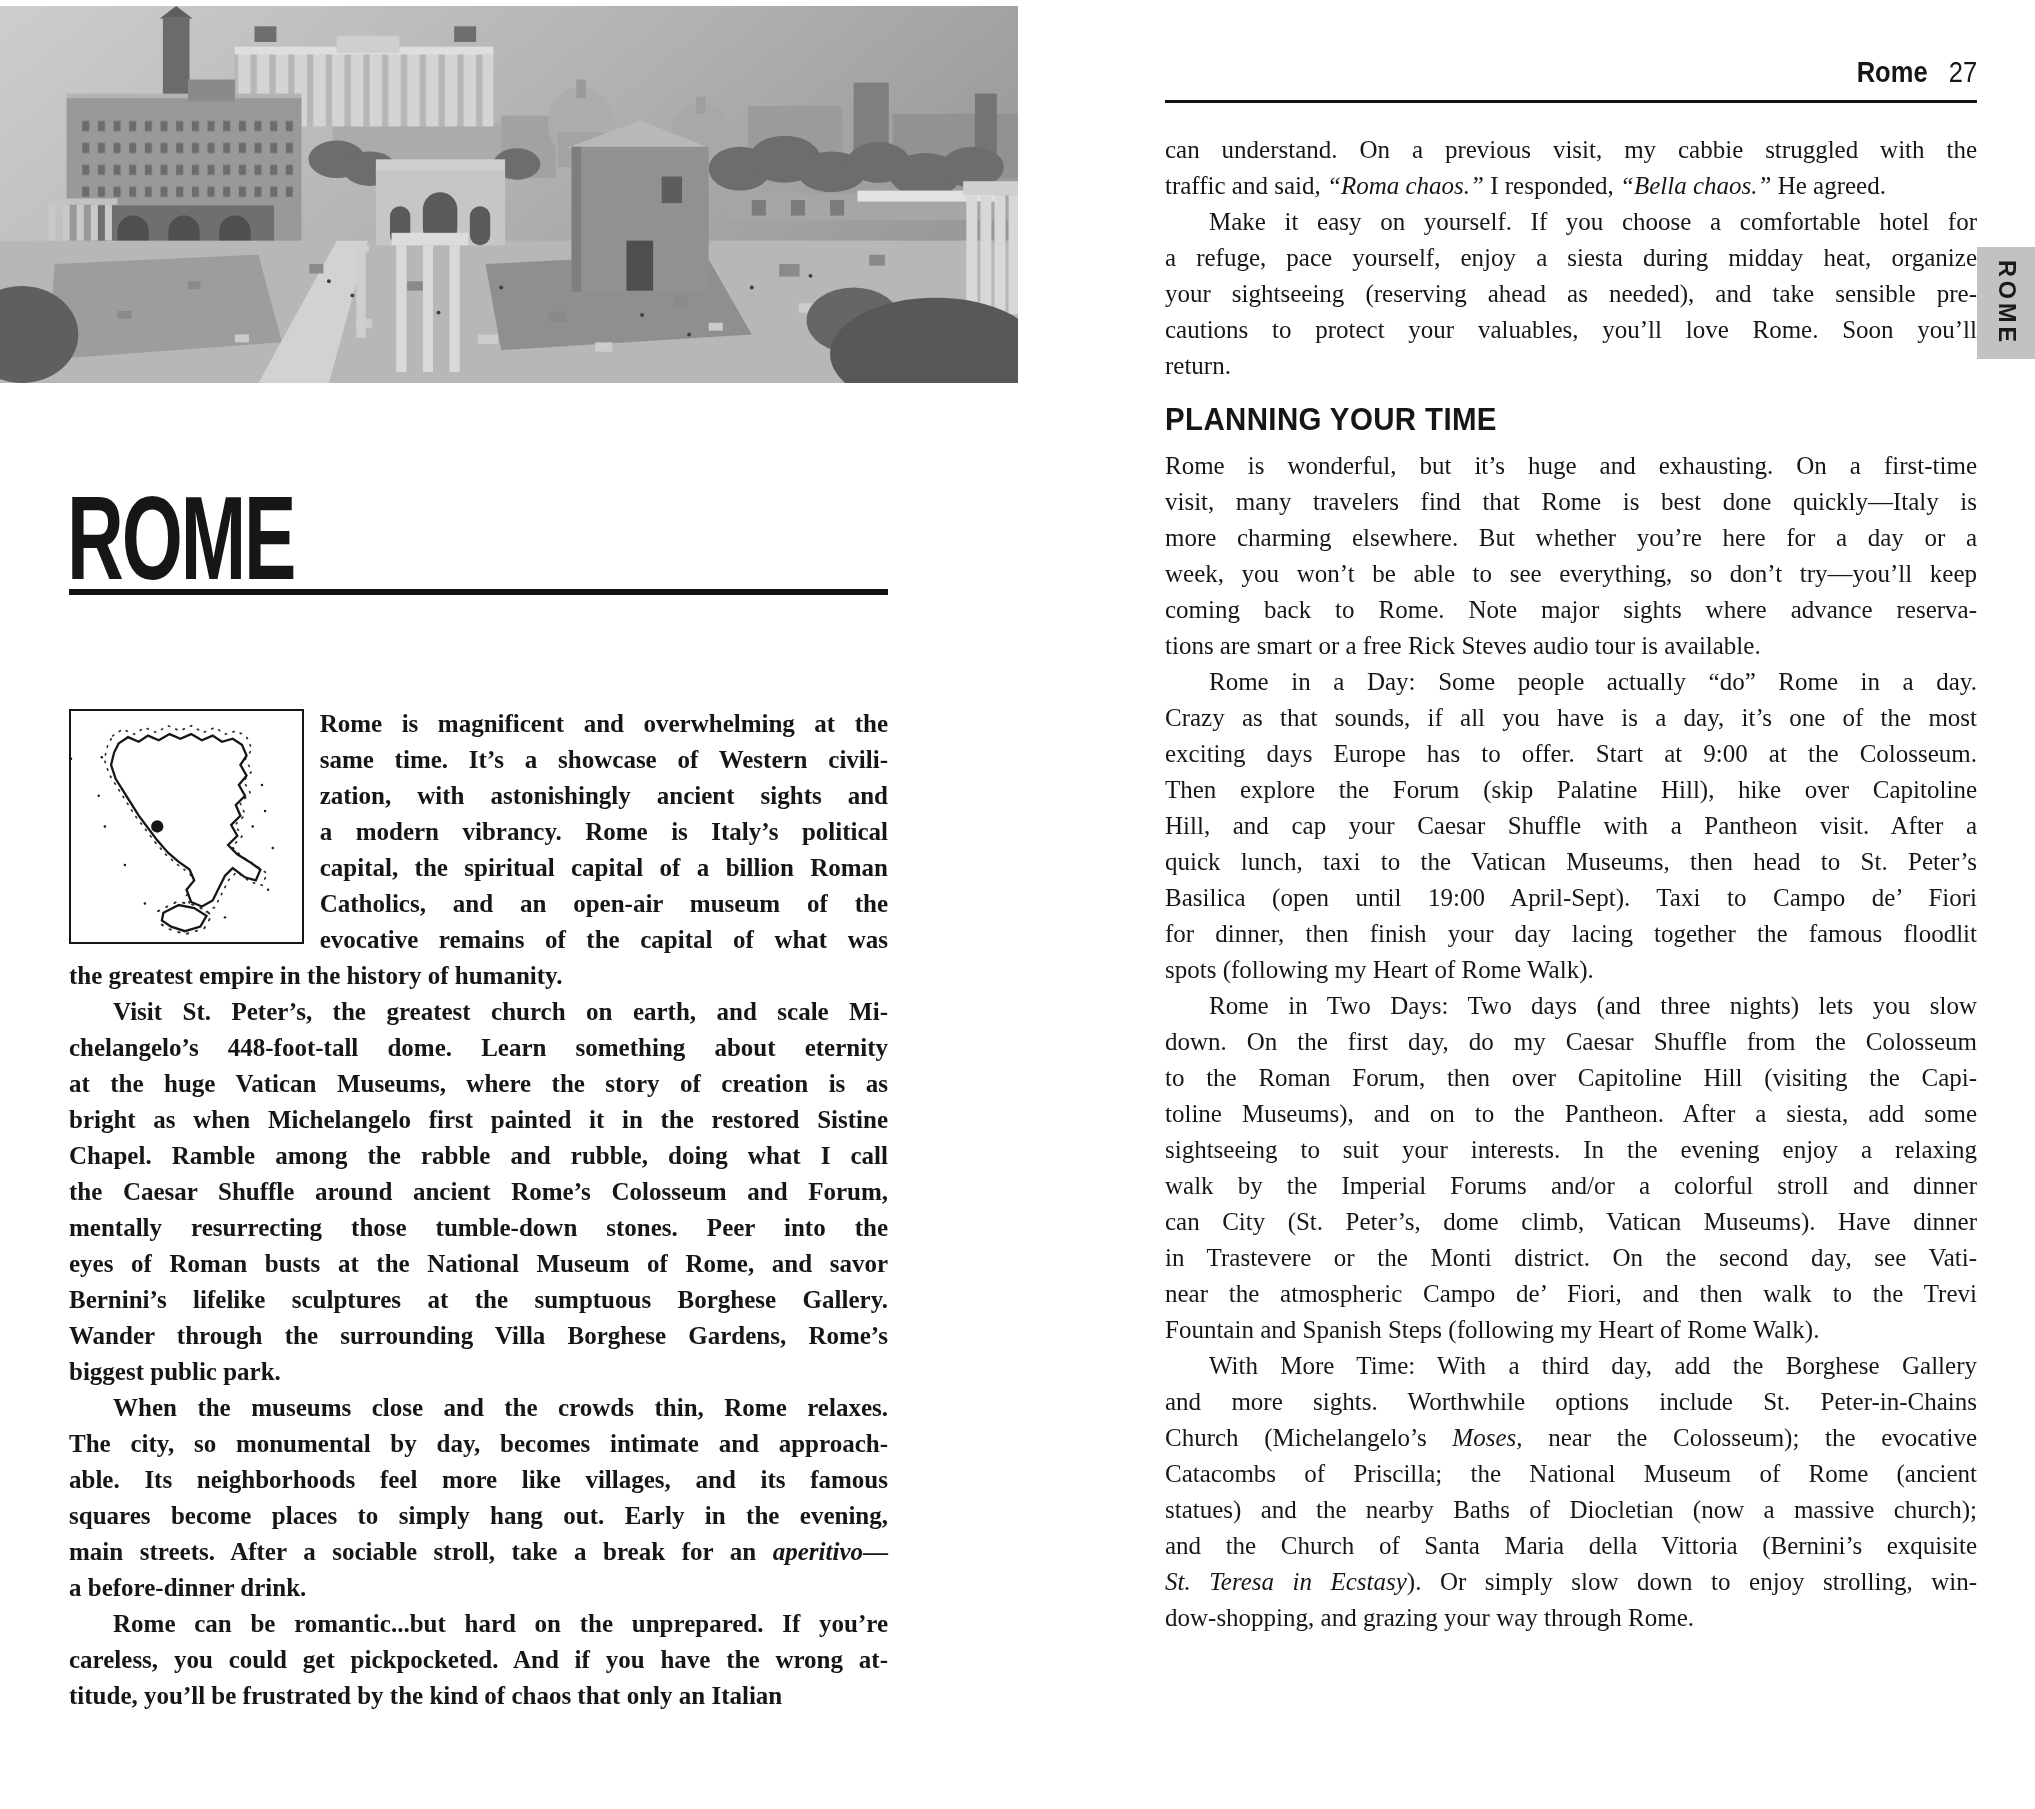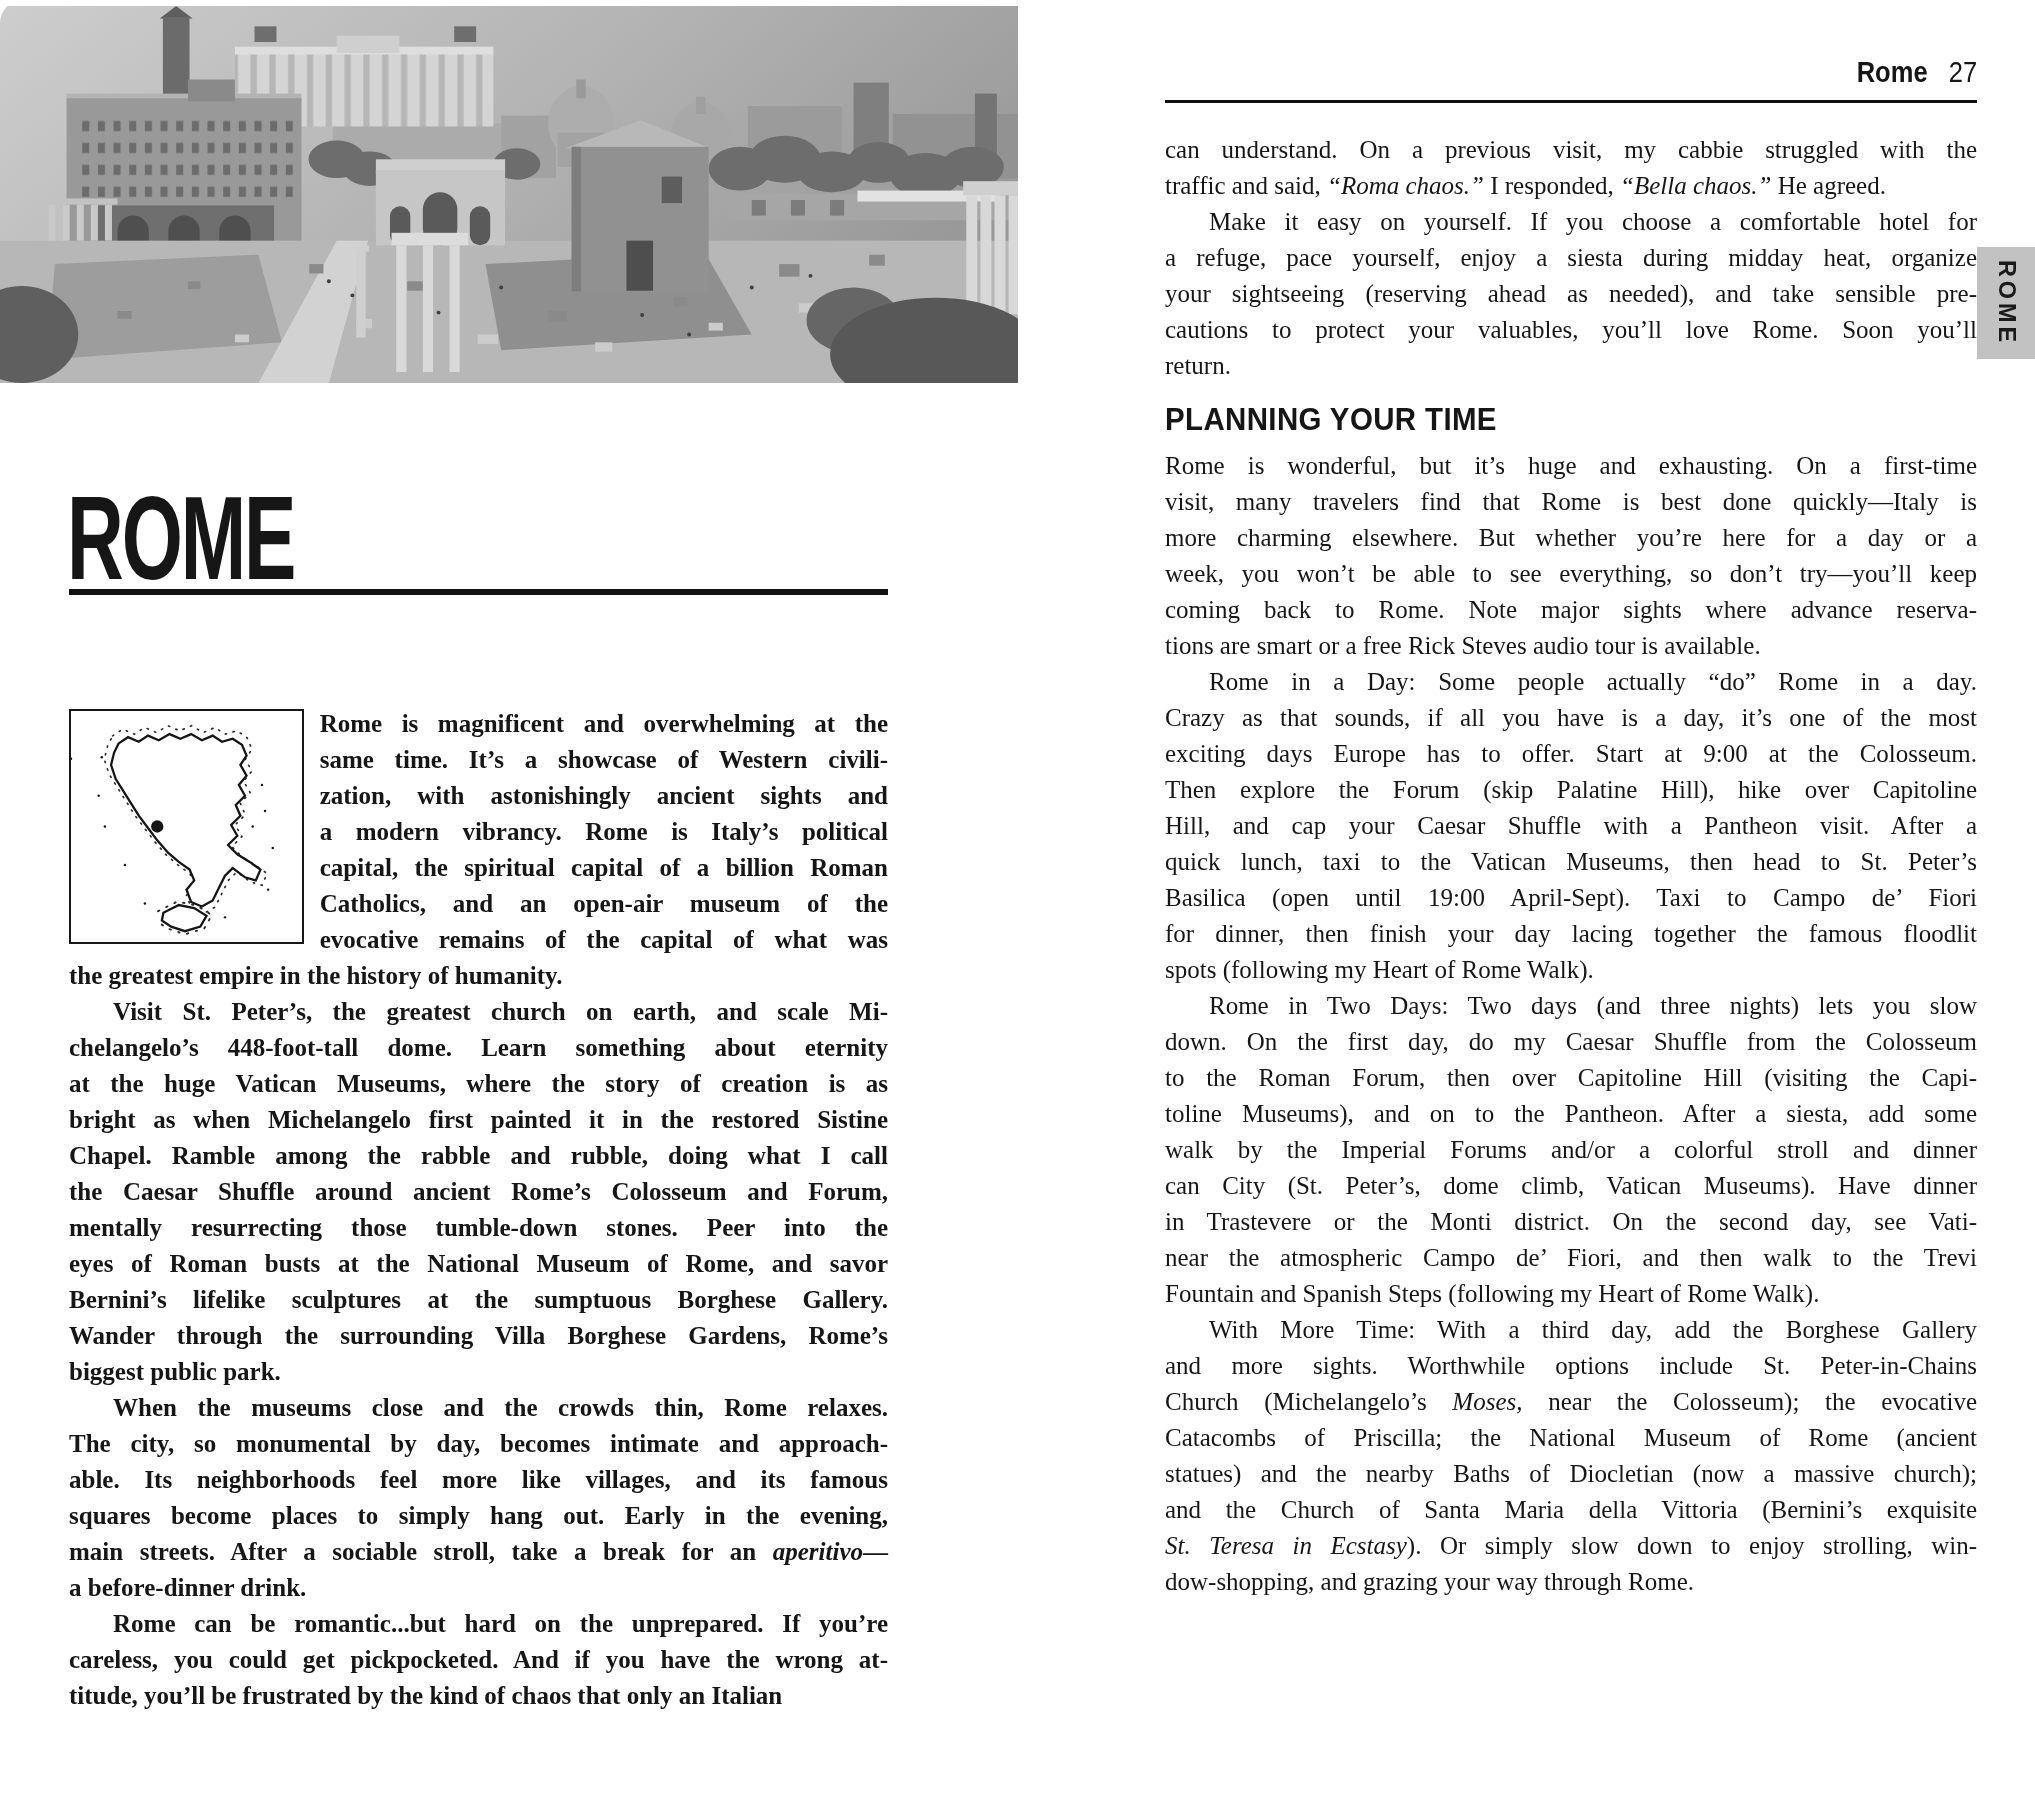--- a/index.html
+++ b/index.html
@@ -1,17 +1,17 @@
 <!DOCTYPE html>
 <html style="font-size:12.5px"><head>
 <meta charset="utf-8">
 <style>
   html,body{margin:0;padding:0;background:#fff;}
   .page{position:relative;width:2035px;height:1809px;background:#ffffff;overflow:hidden;
-        font-family:"Liberation Serif","DejaVu Serif",serif;color:#161616;border-radius:23px;}
+        font-family:"Liberation Serif","DejaVu Serif",serif;color:#161616;}
 
   
   .photo{position:absolute;left:0;top:6.3px;width:1018px;height:377px;overflow:hidden;}
   .photo svg{display:block;width:100%;height:100%;}
 
   
   .page-header{position:absolute;top:56px;left:1165px;width:812px;height:39px;
                display:flex;justify-content:flex-end;align-items:baseline;gap:17px;}
   .header-chapter{display:inline-block;font-family:"Liberation Sans","DejaVu Sans",sans-serif;
                   font-weight:700;font-size:29px;transform:scaleX(.88);transform-origin:right bottom;}
@@ -308,20 +308,21 @@
         <div class="line just"><span>quick lunch, taxi to the Vatican Museums, then head to St. Peter’s</span></div>
         <div class="line just"><span>Basilica (open until 19:00 April-Sept). Taxi to Campo de’ Fiori</span></div>
         <div class="line just"><span>for dinner, then finish your day lacing together the famous floodlit</span></div>
         <div class="line"><span>spots (following my Heart of Rome Walk).</span></div>
       </div>
       <div class="para">
         <div class="line just indent"><span class="b">Rome in Two Days:</span><span> Two days (and three nights) lets you slow</span></div>
         <div class="line just"><span>down. On the first day, do my Caesar Shuffle from the Colosseum</span></div>
         <div class="line just"><span>to the Roman Forum, then over Capitoline Hill (visiting the Capi-</span></div>
         <div class="line just"><span>toline Museums), and on to the Pantheon. After a siesta, add some</span></div>
+        <div class="line just"><span>sightseeing to suit your interests. In the evening enjoy a relaxing</span></div>
         <div class="line just"><span>walk by the Imperial Forums and/or a colorful stroll and dinner</span></div>
         <div class="line just"><span>can City (St. Peter’s, dome climb, Vatican Museums). Have dinner</span></div>
         <div class="line just"><span>in Trastevere or the Monti district. On the second day, see Vati-</span></div>
         <div class="line just"><span>near the atmospheric Campo de’ Fiori, and then walk to the Trevi</span></div>
         <div class="line"><span>Fountain and Spanish Steps (following my Heart of Rome Walk).</span></div>
       </div>
       <div class="para">
         <div class="line just indent"><span class="b">With More Time:</span><span> With a third day, add the Borghese Gallery</span></div>
         <div class="line just"><span>and more sights. Worthwhile options include St. Peter-in-Chains</span></div>
         <div class="line just"><span>Church (Michelangelo’s </span><span class="it">Moses,</span><span> near the Colosseum); the evocative</span></div>

